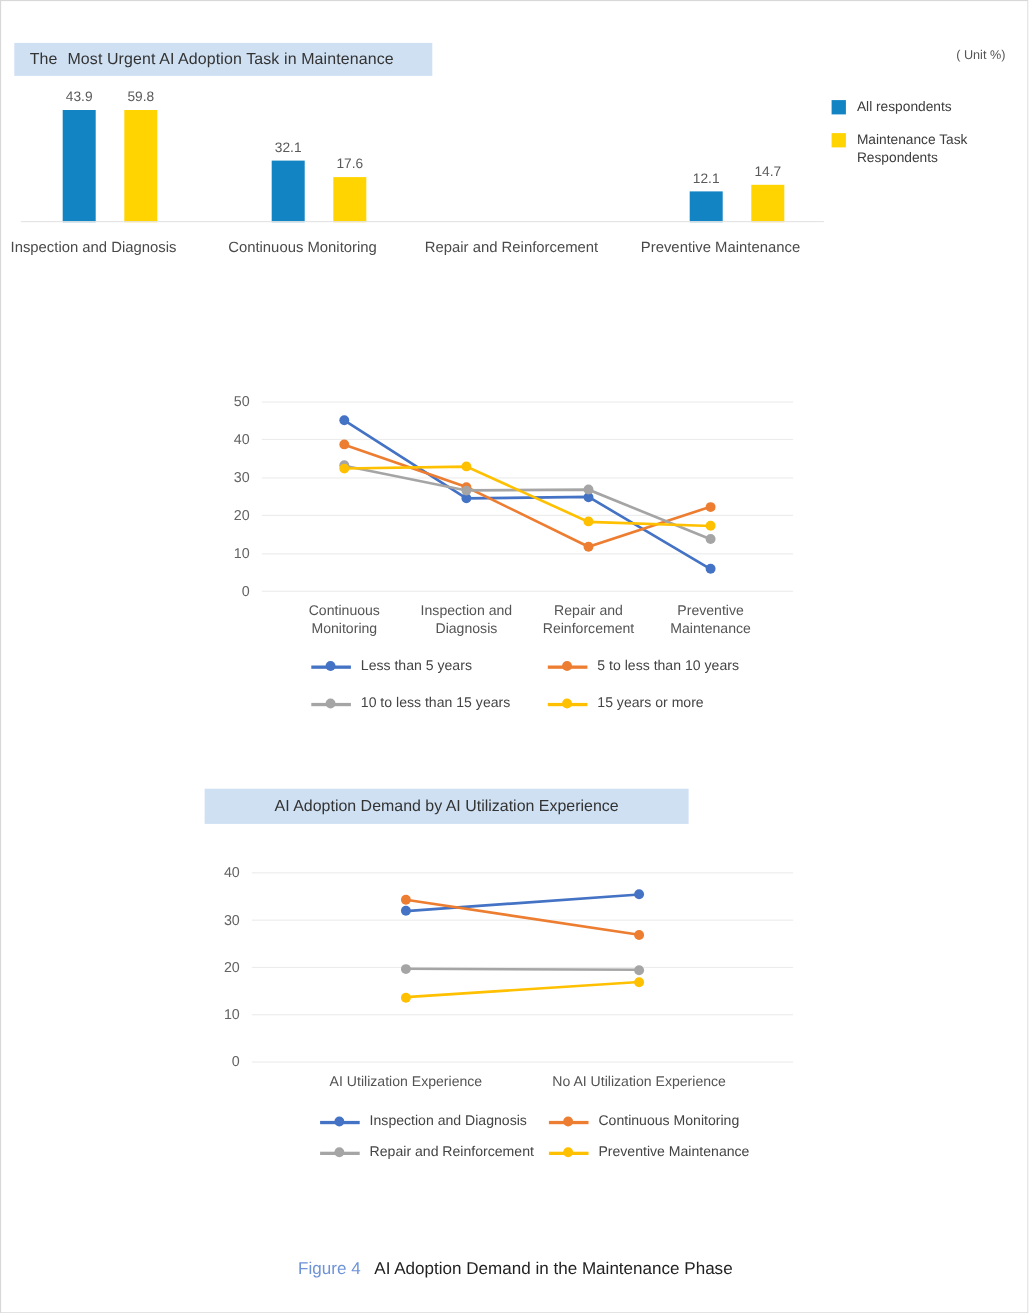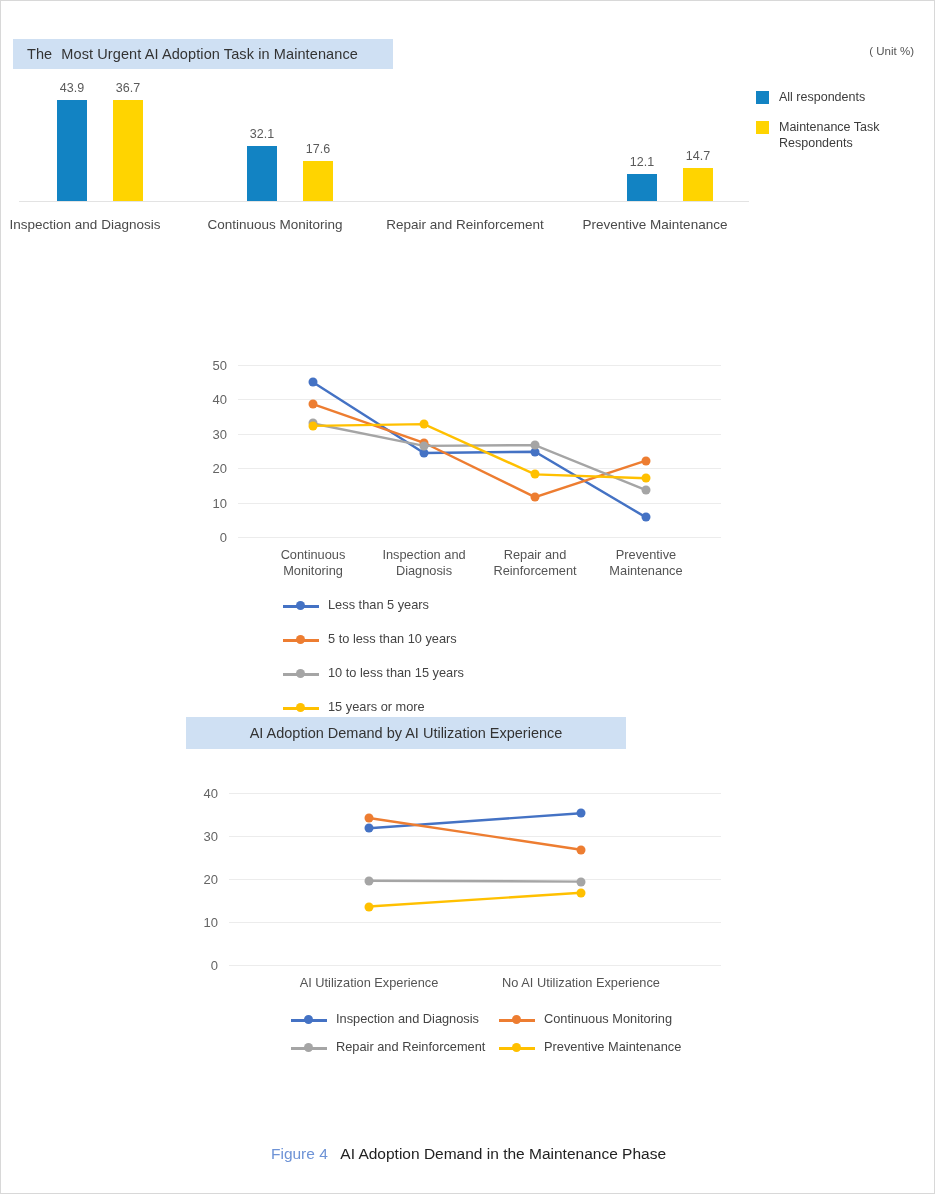--- a/index.html
+++ b/index.html
@@ -94,21 +94,21 @@
   .ll-item { display: flex; align-items: flex-start; }
   .ll-mark { position: relative; width: 36px; height: 14px; flex: none; margin-right: 9px; margin-top: 2px; }
   .ll-mark i { position: absolute; left: 0; top: 6px; width: 36px; height: 2.6px; display: block; }
   .ll-mark b { position: absolute; left: 13px; top: 2px; width: 9px; height: 9px; border-radius: 50%; }
   .ll-text { font-size: 12.8px; color: #444444; line-height: 16px; }
 
   
   #chart2 { left: 0; top: 272px; width: 935px; height: 420px; }
   #chart2 .chart-band { left: 185px; top: 16px; width: 502px; height: 32px; }
   #chart2 .plot { left: 237px; top: 92px; width: 483px; height: 172px; }
-  #chart2 .line-legend { left: 282px; top: 324px; width: 430px; flex-direction: column; }
+  #chart2 .line-legend { left: 282px; top: 324px; width: 430px; }
   #chart2 .ll-item { width: 215px; margin-bottom: 18px; }
 
   
   #chart3 { left: 0; top: 700px; width: 935px; height: 420px; }
   #chart3 .chart-band { left: 185px; top: 16px; width: 440px; height: 32px; }
   #chart3 .plot { left: 228px; top: 92px; width: 492px; height: 172px; }
   #chart3 .line-legend { left: 290px; top: 310px; width: 420px; }
   #chart3 .ll-item { width: 208px; margin-bottom: 12px; }
 
   
@@ -131,21 +131,21 @@
       <span>Most Urgent AI Adoption Task in Maintenance</span>
     </div>
 
     <div class="unit-label">( Unit %)</div>
 
     <div class="bar-plot" id="bar-plot">
         <div class="bar-group" style="left: 38px;">
           <div class="bar blue" style="left: 0px; height: 101.848px;"></div>
           <div class="bar-value" style="left: -8px; bottom: 106.848px;">43.9</div>
           <div class="bar yellow" style="left: 56px; height: 102.312px;"></div>
-          <div class="bar-value" style="left: 48px; bottom: 107.312px;">36.7</div>
+          <div class="bar-value" style="left: 48px; bottom: 107.312px;">59.8</div>
         </div>
         <div class="bar-group" style="left: 228px;">
           <div class="bar blue" style="left: 0px; height: 56.376px;"></div>
           <div class="bar-value" style="left: -8px; bottom: 61.376px;">32.1</div>
           <div class="bar yellow" style="left: 56px; height: 40.832px;"></div>
           <div class="bar-value" style="left: 48px; bottom: 45.832px;">17.6</div>
         </div>
         <div class="bar-group" style="left: 608px;">
           <div class="bar blue" style="left: 0px; height: 28.072px;"></div>
           <div class="bar-value" style="left: -8px; bottom: 33.072px; text-align: center;">12.1</div>

